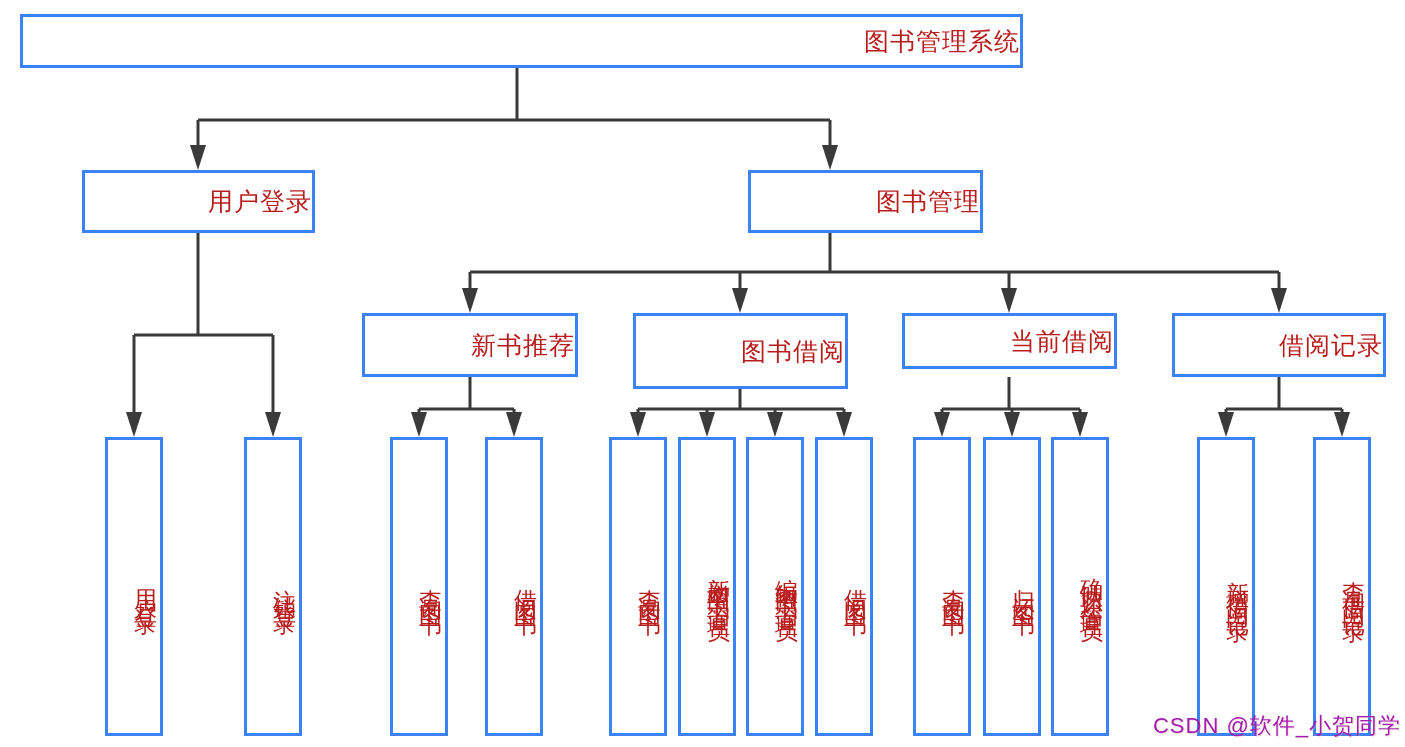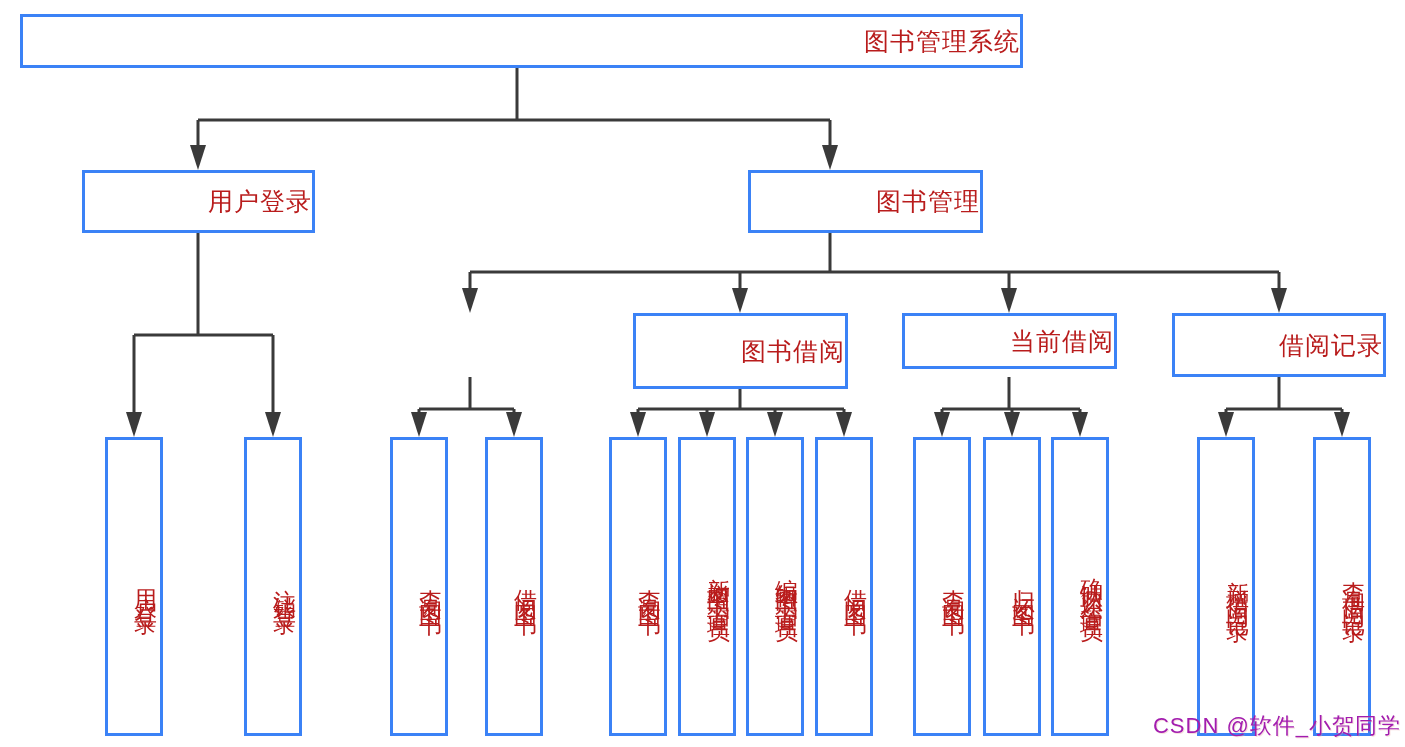--- a/index.html
+++ b/index.html
@@ -103,20 +103,23 @@
     <span class="hlabel">图书管理系统</span>
   </div>
 
   <div class="box" style="left:82px; top:170px; width:233px; height:63px;">
     <span class="hlabel">用户登录</span>
   </div>
   <div class="box" style="left:712px; top:170px; width:235px; height:63px;margin-left:36px;">
     <span class="hlabel">图书管理</span>
   </div>
 
+  <div class="box" style="left:362px; top:313px; width:216px; height:64px;">
+    <span class="hlabel">新书推荐</span>
+  </div>
   <div class="box" style="left:633px; top:313px; width:215px; height:76px;">
     <span class="hlabel">图书借阅</span>
   </div>
   <div class="box" style="left:902px; top:313px; width:215px; height:56px;">
     <span class="hlabel">当前借阅</span>
   </div>
   <div class="box" style="left:1172px; top:313px; width:214px; height:64px;">
     <span class="hlabel">借阅记录</span>
   </div>
 

